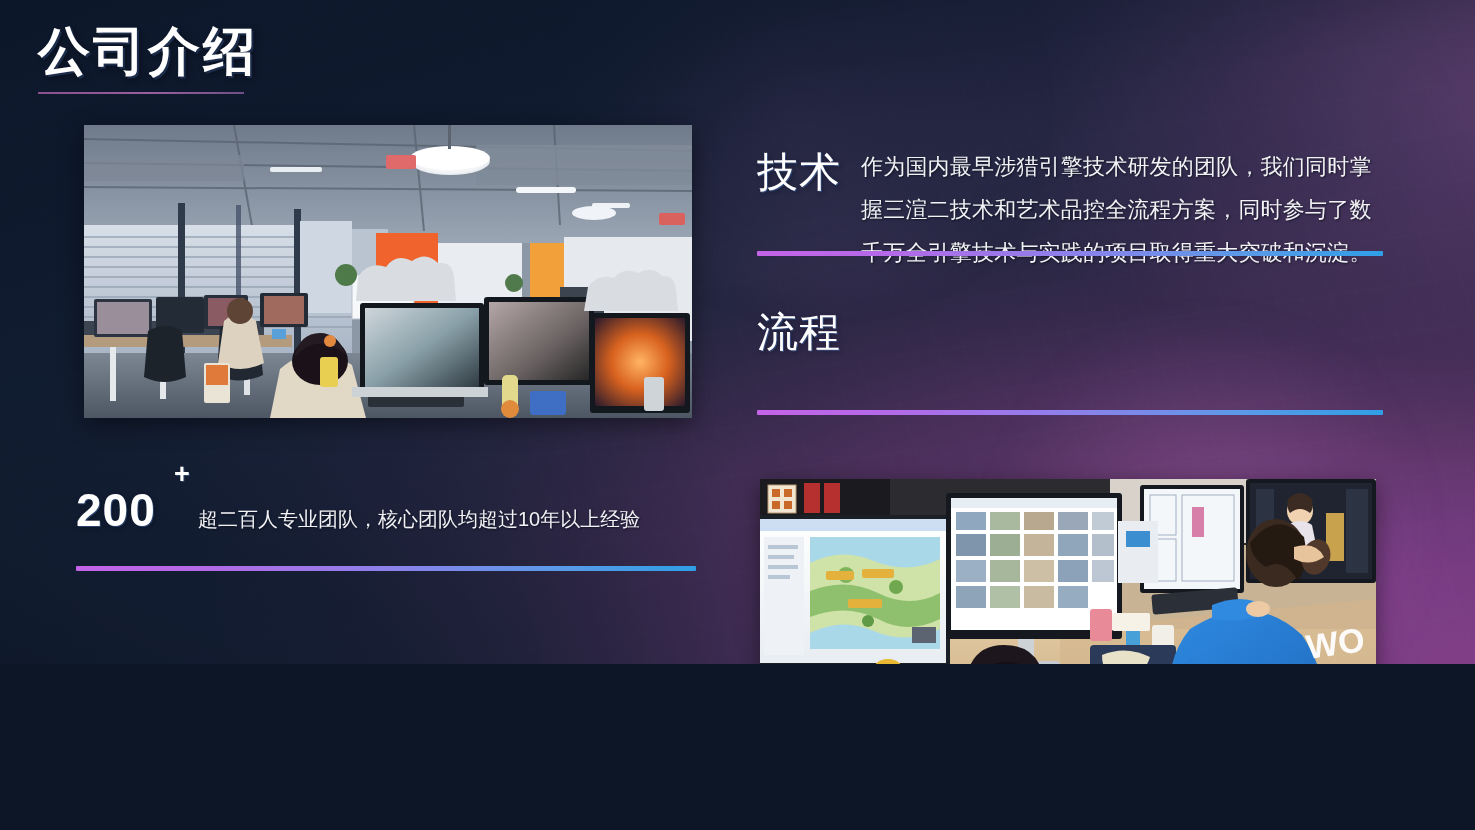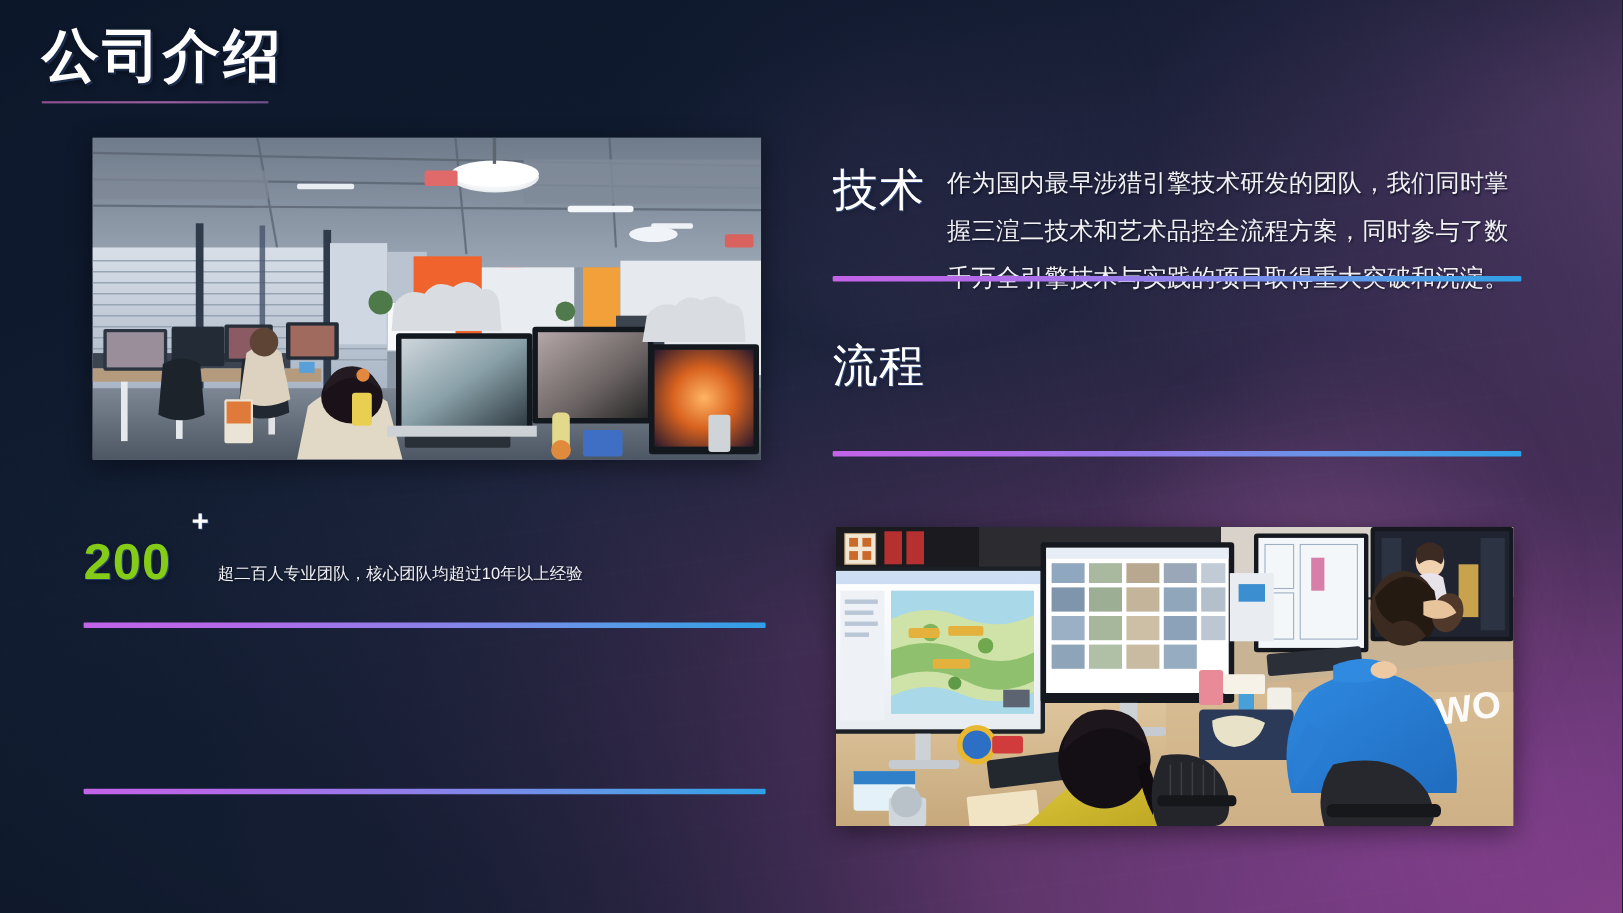--- a/index.html
+++ b/index.html
@@ -7,21 +7,21 @@
     padding: 0;
     background: #0d1626;
   }
   body {
     font-family: "Liberation Sans", "DejaVu Sans", sans-serif;
   }
 
   .slide {
     position: relative;
     width: 1475px;
-    height: 830px;
+    height: 664px;
     overflow: hidden;
     background: #121c30;
   }
 
   
   .bg-base {
     position: absolute;
     inset: 0;
     background:
       radial-gradient(130% 115% at 100% 100%, #8a4391 0%, #7a3d86 12%, #5d3569 30%, #3a2b4e 50%, #20263f 68%, #132034 85%, #101a2c 100%);
@@ -169,38 +169,38 @@
   }
   .stat-200 { top: 487px; align-items: baseline; }
   .num-wrap {
     flex: 0 0 auto;
     width: 122px;
     position: relative;
   }
   .num {
     font-size: 46px;
     font-weight: bold;
-    color: #84cc16;
+    color: #ffffff;
     letter-spacing: 1px;
     line-height: 1;
     text-shadow:
       1px 1px 0 rgba(70,110,175,0.5),
       2px 2px 5px rgba(8,16,34,0.65);
   }
   .num-plus {
     position: absolute;
     left: 98px; top: -28px;
     font-size: 27px;
     font-weight: bold;
     color: #ffffff;
     text-shadow: 1px 1px 0 rgba(70,110,175,0.5);
   }
   .stat-text {
     flex: 1 1 auto;
-    font-size: 15px;
+    font-size: 20px;
     color: #f2f2f4;
     line-height: 1.9;
     text-shadow: 1px 1px 2px rgba(10,14,30,0.75);
     padding-top: 6px;
   }
 
   .feature-left { left: 70px; width: 630px; top: 600px; }
   .feature-left .f-head { width: 120px; font-size: 44px; }
   .feature-left .f-body { font-size: 19.5px; line-height: 2.0; padding-top: 8px; }
 

